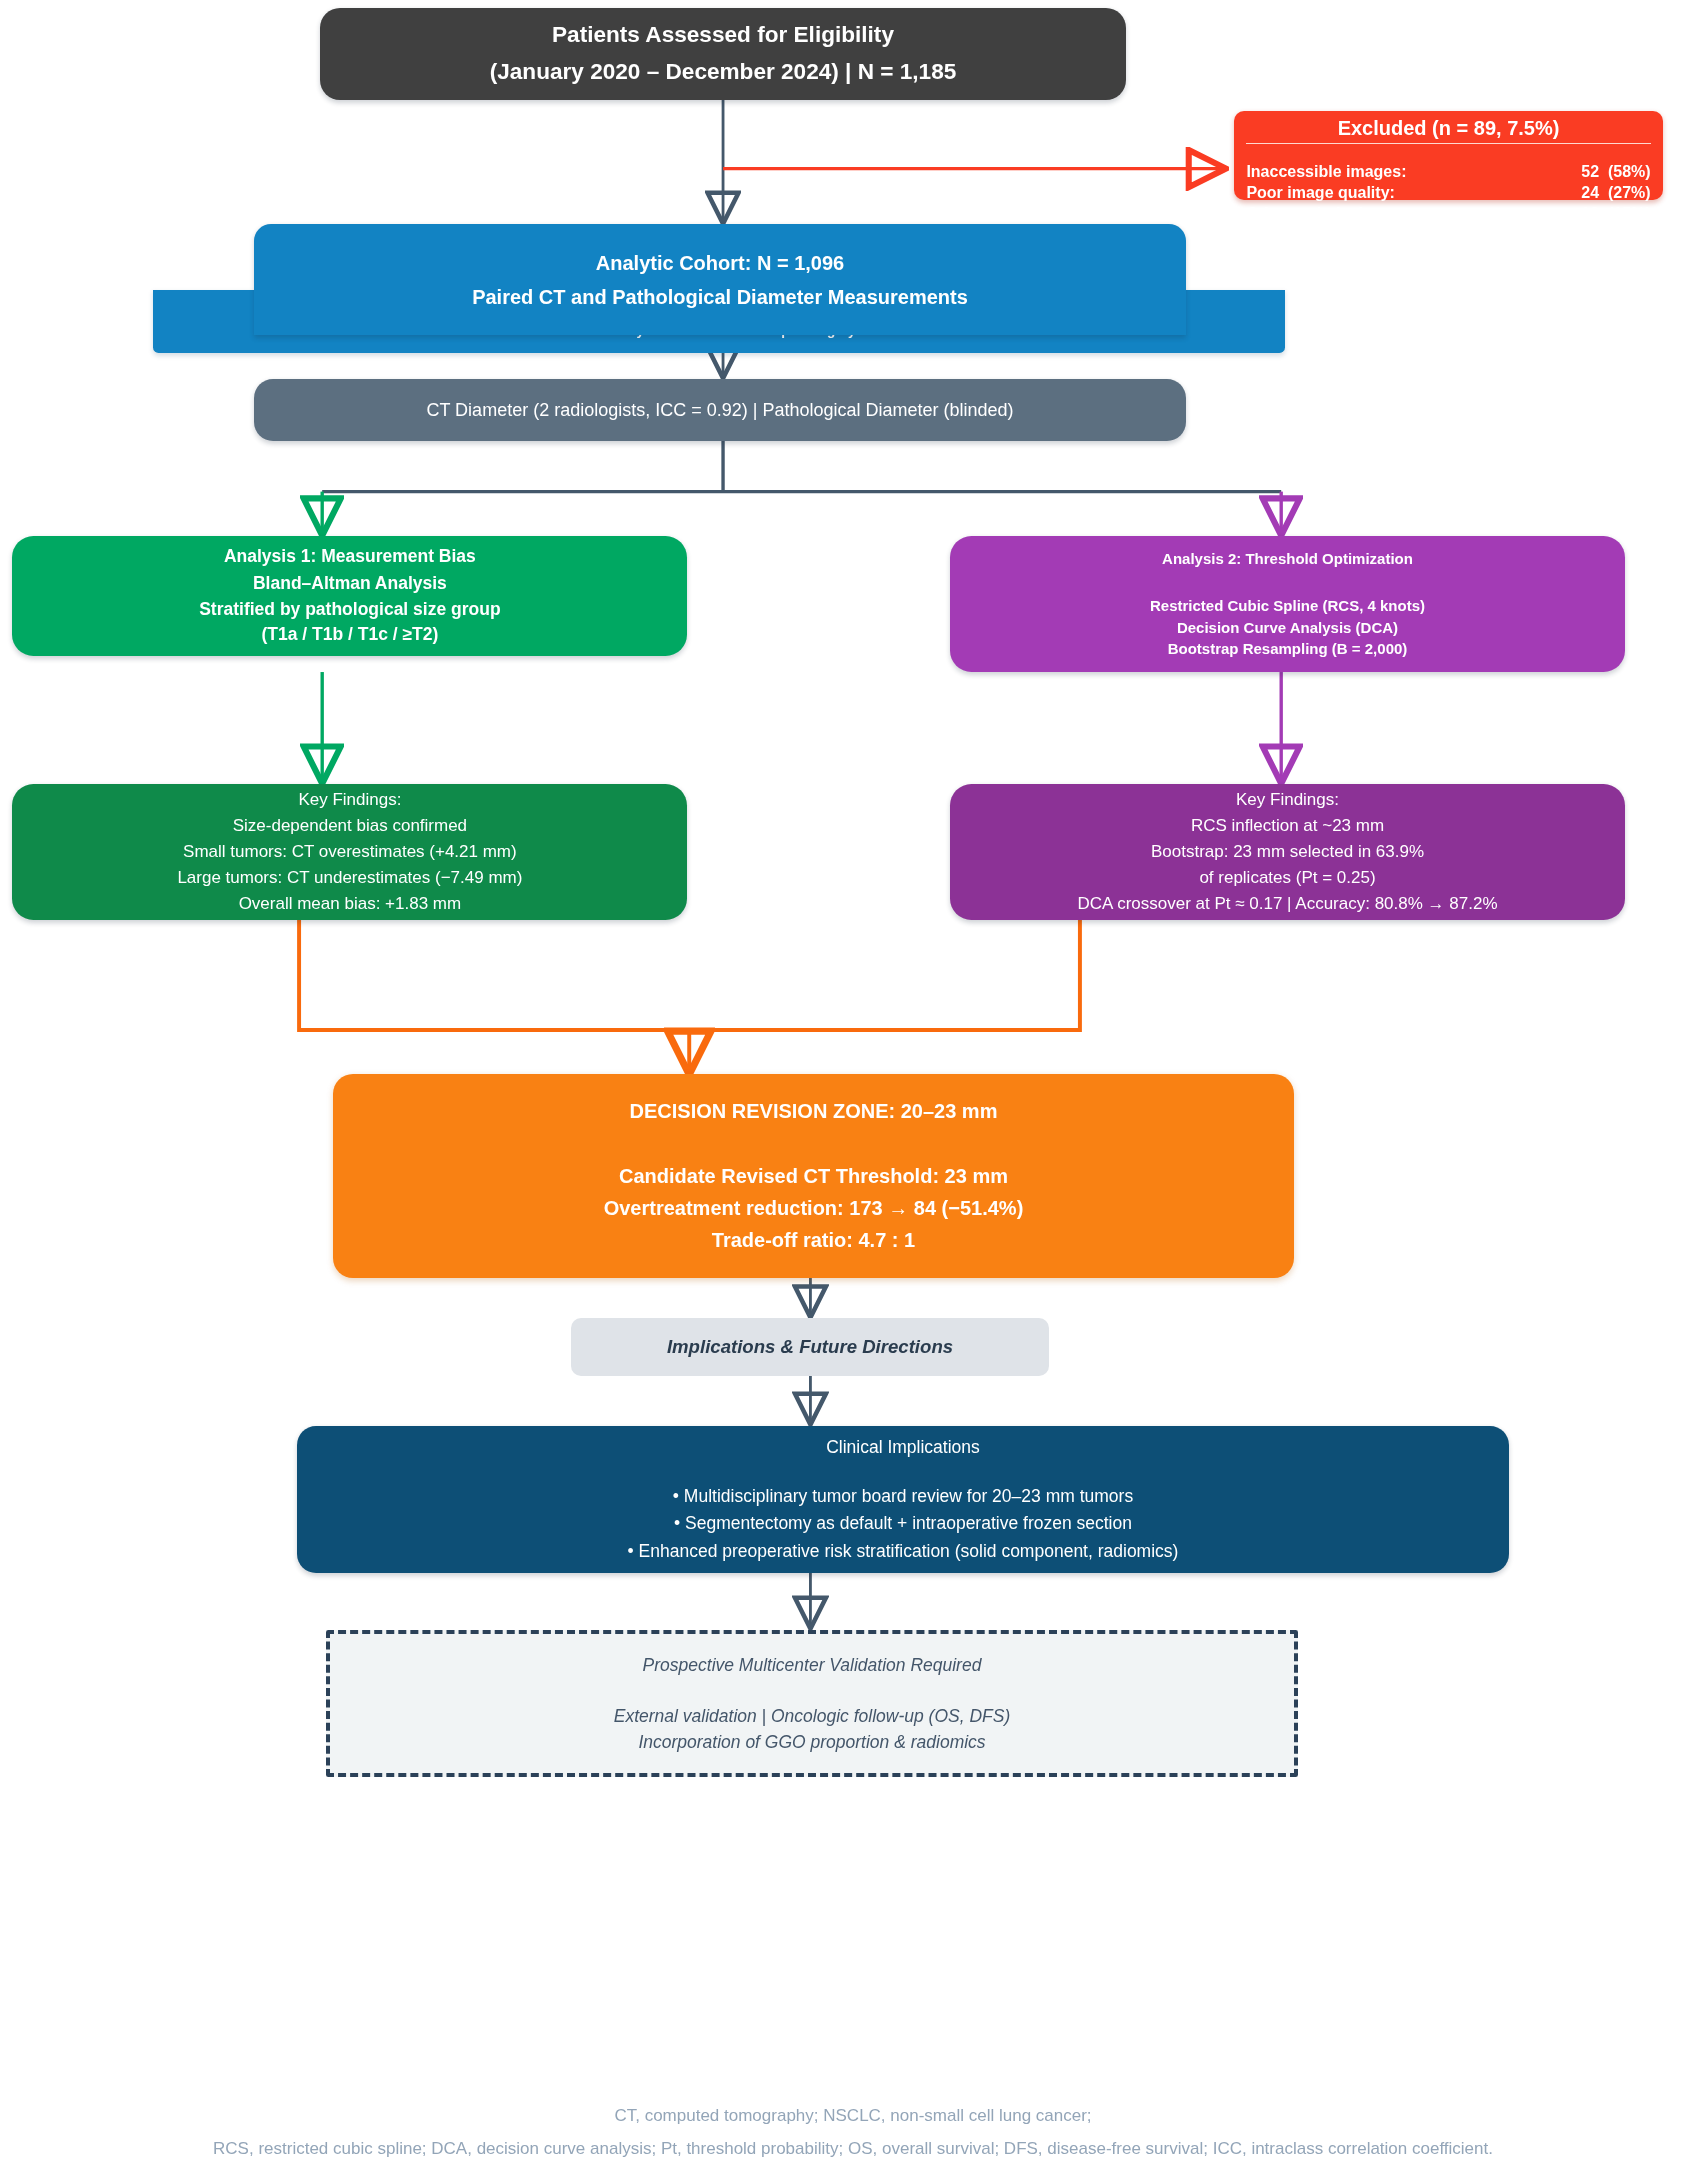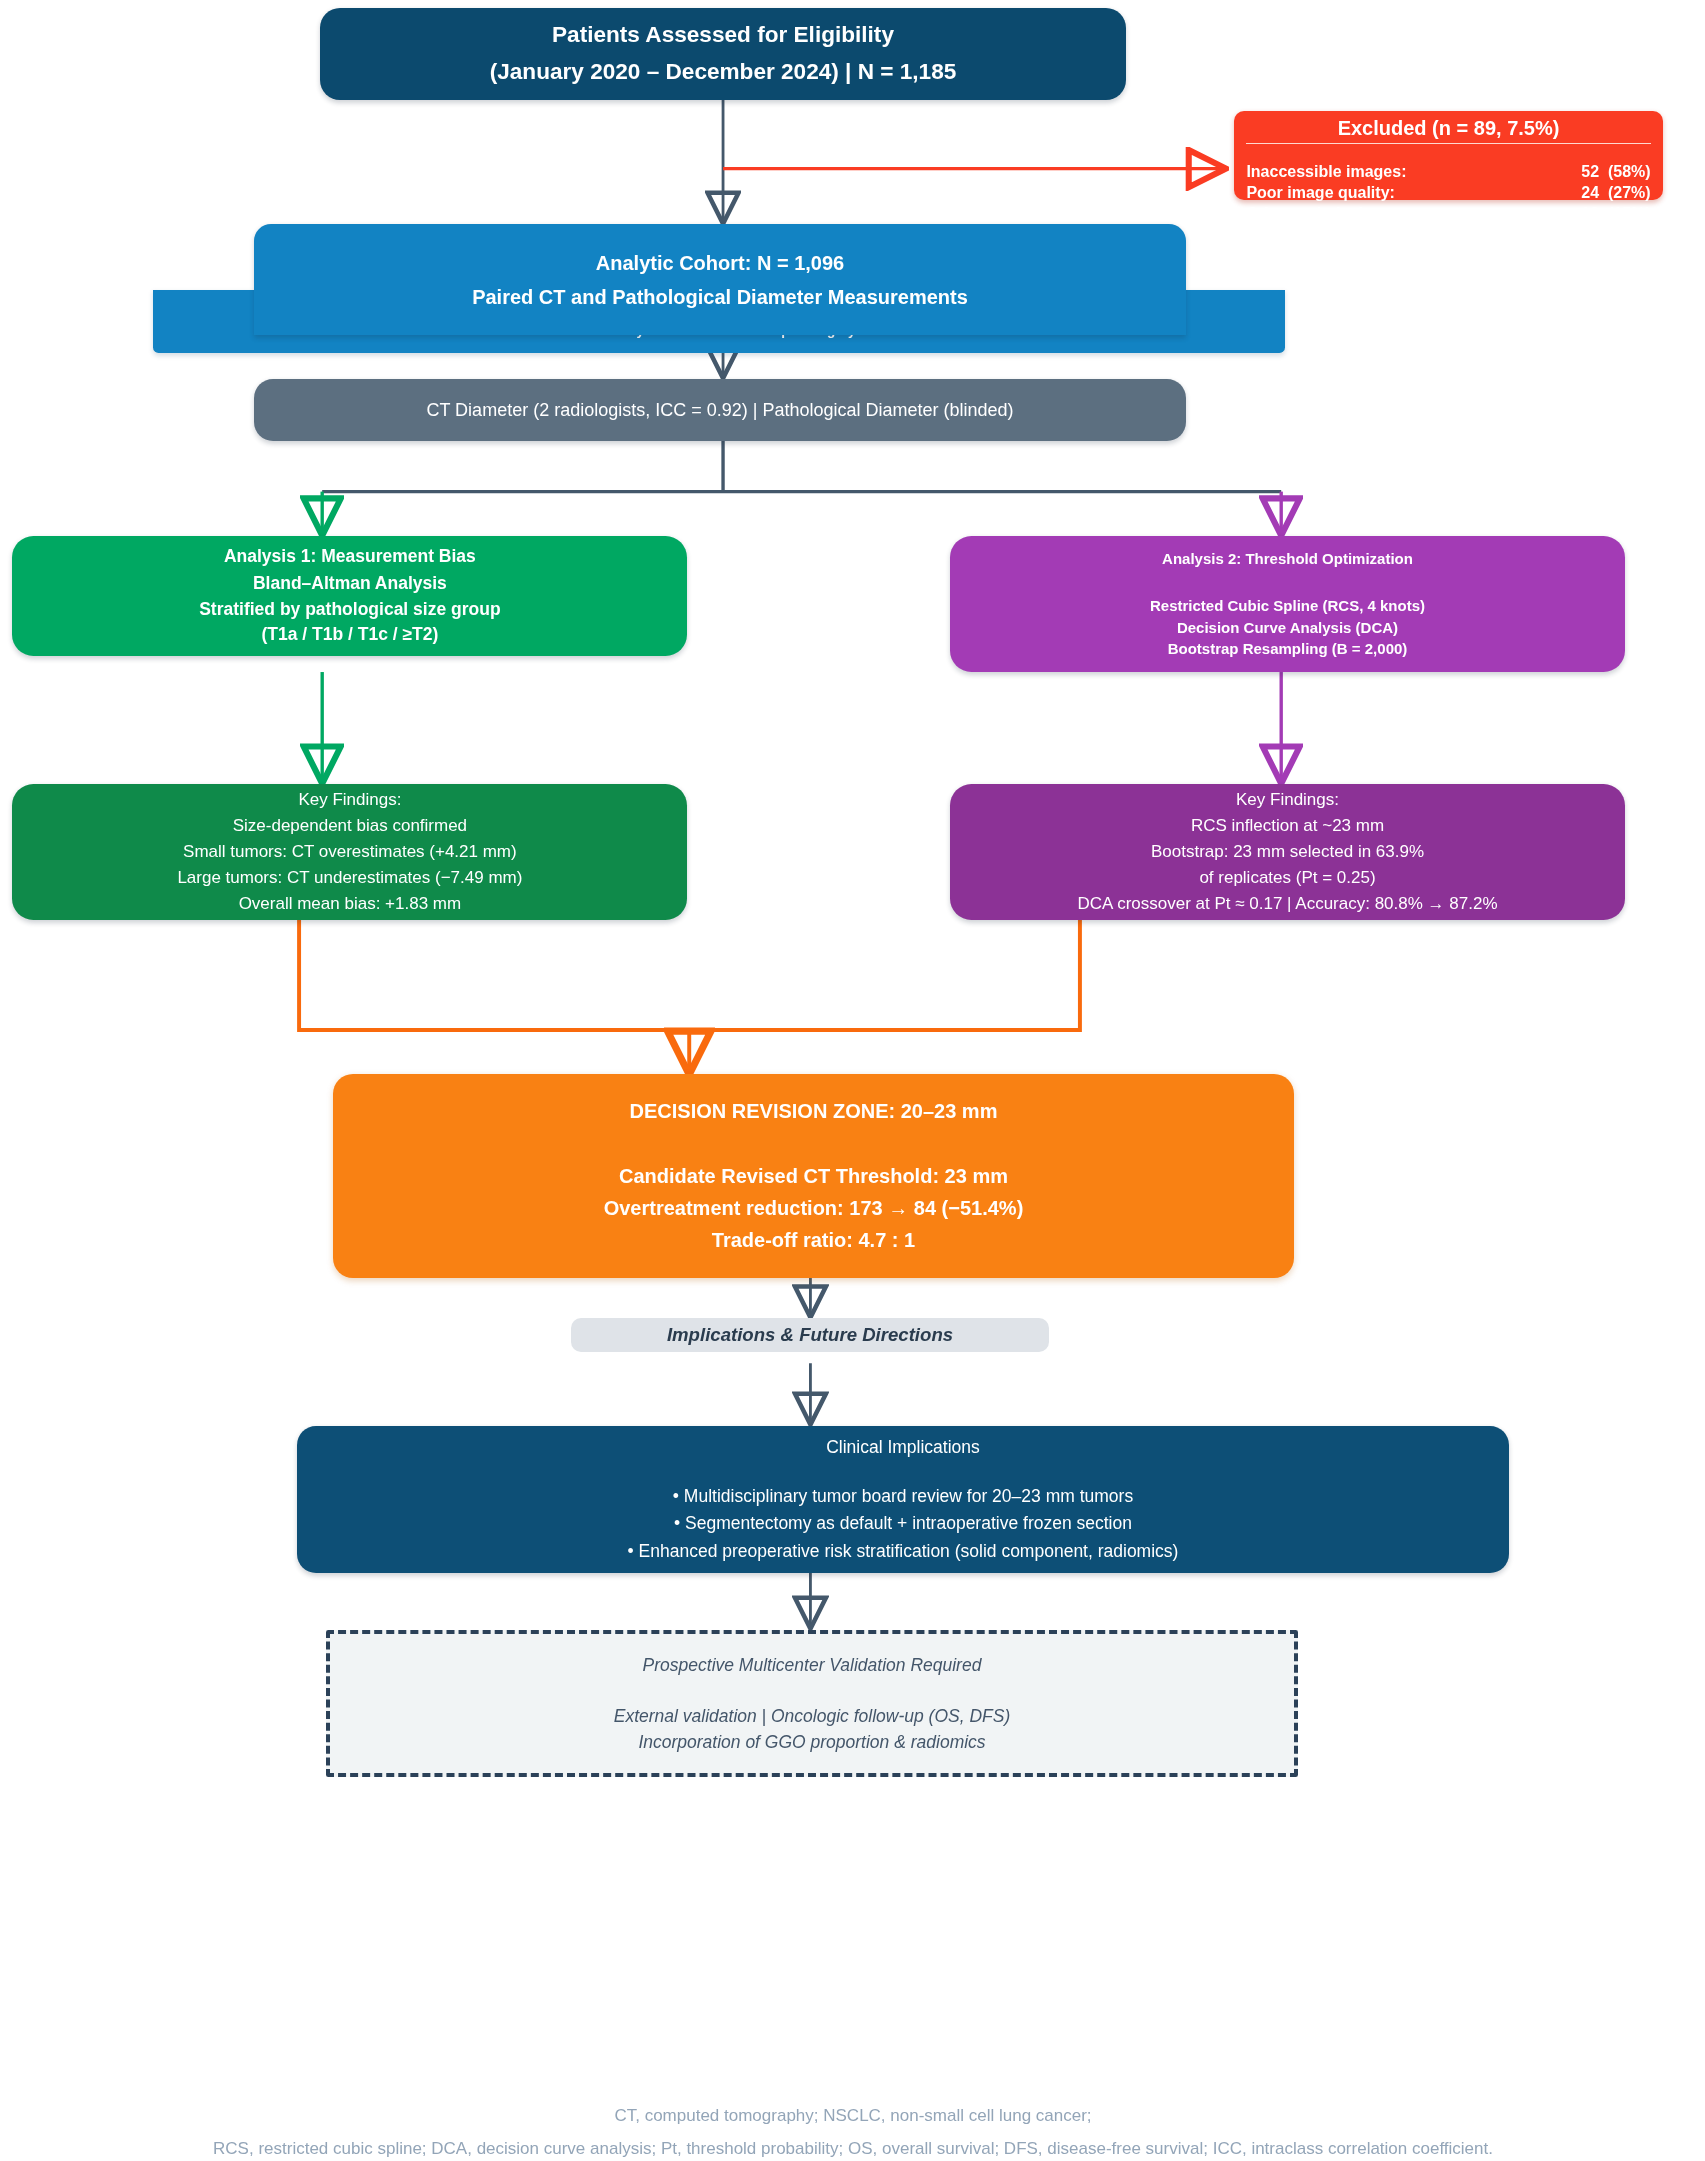--- a/index.html
+++ b/index.html
@@ -23,21 +23,21 @@
     padding:8px 14.7px;
   }
   .node .ttl{font-weight:bold;}
   .node .sub{font-weight:bold;}
   .gap-md{height:25px;}
   .gap-lg{height:32px;}
 
   
   #n-eligibility{
     left:320px;top:8px;width:806px;height:92px;
-    background:#0c4a6e;border-radius:20px;
+    background:#404040;border-radius:20px;
     font-size:22.6px;line-height:1.62;
   }
   #n-excluded{
     left:1234px;top:111px;width:429px;height:89px;
     background:#fa3c23;border-radius:10px;
     padding:5.6px 12.4px;align-items:stretch;justify-content:flex-start;
     box-shadow:0 2.3px 5px rgba(180,40,20,.30);
   }
   #n-excluded .exc-title{
     font-size:20px;font-weight:bold;text-align:center;
@@ -89,21 +89,21 @@
     font-size:17px;line-height:1.52;font-weight:normal;
   }
 
   #n-zone{
     left:333px;top:1074px;width:961px;height:204px;
     background:#f98113;border-radius:20px;
     font-size:20px;line-height:1.62;
     box-shadow:0 2.8px 6.2px rgba(180,95,10,.26);
   }
   #n-implications-band{
-    left:571px;top:1318px;width:478px;height:34px;
+    left:571px;top:1318px;width:478px;height:58px;
     background:#dfe3e8;color:#2a3c4e;border-radius:10px;
     font-size:18.6px;font-style:italic;font-weight:bold;
     box-shadow:none;
   }
   #n-clinical{
     left:297px;top:1426px;width:1212px;height:147px;
     background:#0d4f76;border-radius:19px;
     font-size:17.5px;line-height:1.56;font-weight:normal;
   }
   #n-validation{

